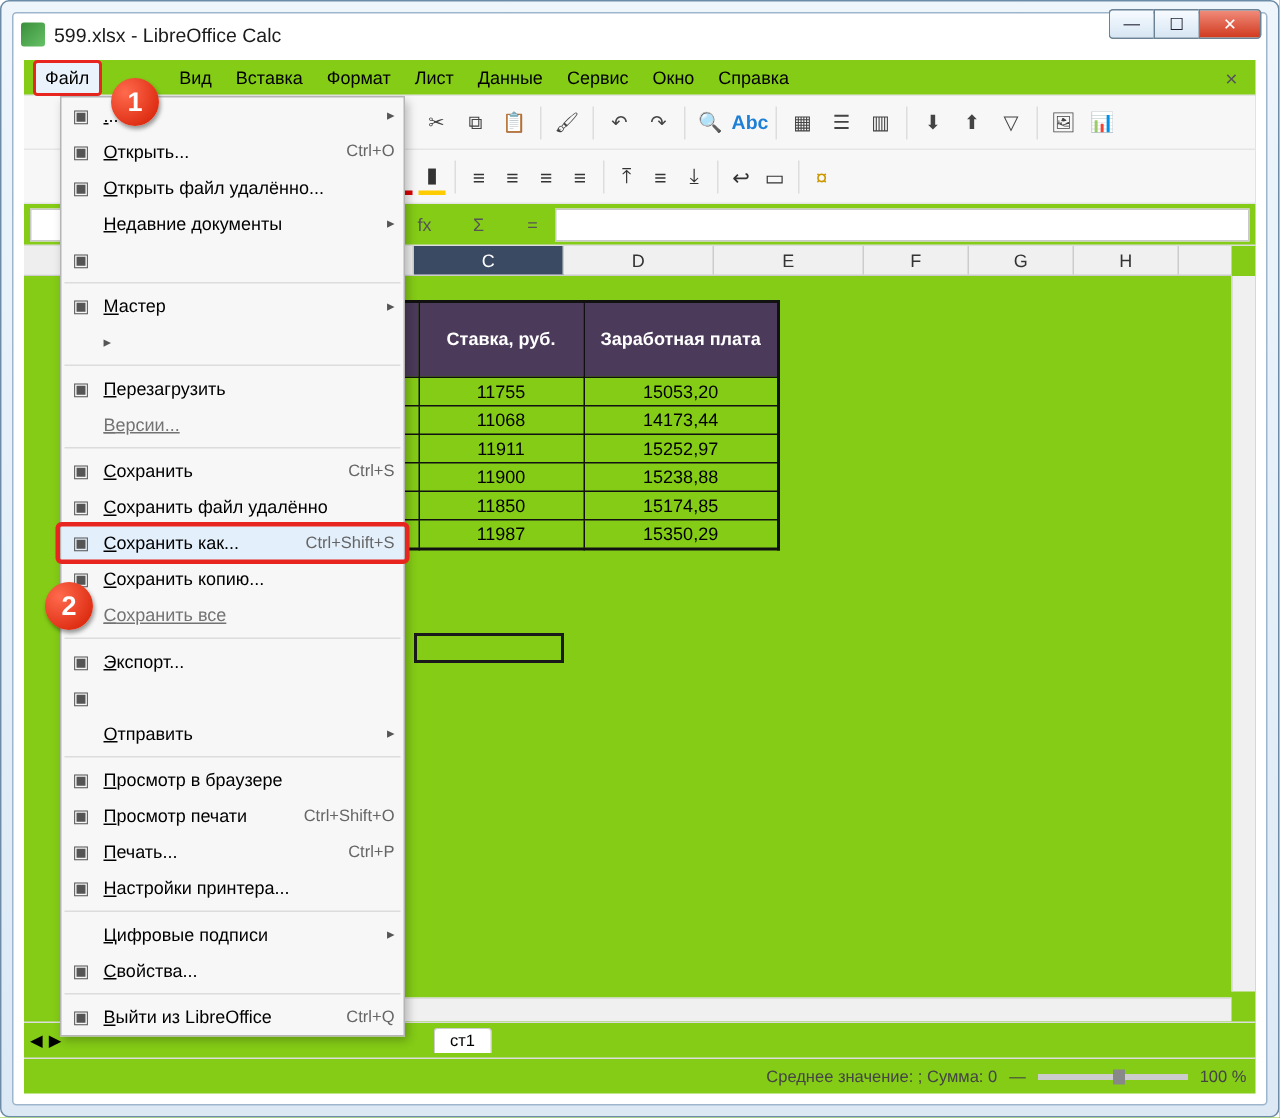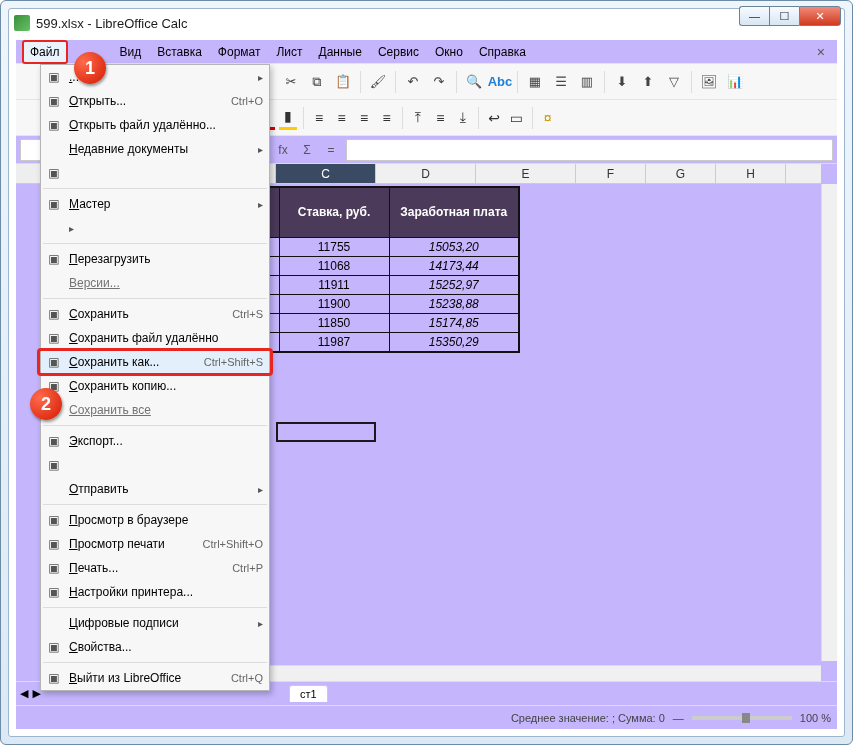--- a/index.html
+++ b/index.html
@@ -12,52 +12,52 @@
   .titlebar { position: absolute; left: 14px; top: 12px; right: 110px; height: 22px; display: flex; align-items: center; gap: 6px; font-size: 13px; color: #1b1b1b; }
   .app-icon { width: 16px; height: 16px; background: linear-gradient(135deg,#3a8f3a,#66c166); border-radius: 2px; }
 
   .ctrl-group { position: absolute; top: 6px; right: 12px; display: flex; }
   .ctrl-btn { width: 30px; height: 20px; border: 1px solid #6b8395; background: linear-gradient(#f7fbff,#d7e6f3); display: flex; align-items: center; justify-content: center; font-size: 11px; color: #223; }
   .ctrl-btn.min { border-radius: 3px 0 0 3px; border-right: none; }
   .ctrl-btn.max { border-right: none; }
   .ctrl-btn.close { background: linear-gradient(#f08b7a,#d13a1f); color: #fff; border-radius: 0 3px 3px 0; width: 42px; }
 
   
-  .app { position: absolute; left: 16px; right: 16px; top: 40px; bottom: 16px; background: #c4b5fd; display: flex; flex-direction: column; }
+  .app { position: absolute; left: 16px; right: 16px; top: 40px; bottom: 16px; background: #84cc16; display: flex; flex-direction: column; }
 
   .menubar { height: 24px; display: flex; align-items: center; padding: 0 6px; font-size: 12px; gap: 4px; border-bottom: 1px solid #e5e5e5; }
   .menu-item { padding: 3px 6px; }
   .menu-item.active { border: 2px solid #e8261f; border-radius: 3px; background: #eaf3fb; }
   .mb-close { margin-left: auto; font-size: 14px; color: #555; padding: 0 6px; }
 
   .toolbar { height: 36px; background: #f7f7f7; border-bottom: 1px solid #e5e5e5; display: flex; align-items: center; gap: 4px; padding: 0 4px; overflow: hidden; }
   .tb-ic { width: 22px; height: 22px; border: 1px solid transparent; border-radius: 2px; display: flex; align-items: center; justify-content: center; font-size: 13px; color: #444; }
   .tb-sep { width: 1px; height: 22px; background: #ddd; margin: 0 2px; }
 
   .fmtbar { height: 36px; background: #f7f7f7; border-bottom: 1px solid #e5e5e5; display: flex; align-items: center; padding: 0 280px 0 4px; gap: 4px; overflow: hidden; }
   .fmt-ic { width: 24px; height: 24px; display: flex; align-items: center; justify-content: center; font-size: 14px; color: #333; }
 
   .fx-row { height: 28px; display: flex; align-items: center; border-bottom: 1px solid #ddd; }
   .namebox { width: 248px; height: 22px; margin-left: 4px; border: 1px solid #c9c9c9; background: #fff; }
-  .fx-icons { display: flex; gap: 2px; padding: 0 4px; }
+  .fx-icons { display: flex; gap: 14px; padding: 0 4px; }
   .fx-ic { width: 22px; height: 22px; display: flex; align-items: center; justify-content: center; font-size: 12px; color: #555; }
   .fx-input { flex: 1; height: 22px; border: 1px solid #c9c9c9; margin-right: 4px; background: #fff; }
 
   .sheet { flex: 1; position: relative; overflow: hidden; }
   .col-hdrs { position: absolute; top: 0; left: 0; right: 16px; height: 20px; display: flex; background: #f0f0f0; border-bottom: 1px solid #ccc; }
   .corner { width: 40px; border-right: 1px solid #ccc; background: #eee; }
   .ch { width: 100px; border-right: 1px solid #ccc; text-align: center; font-size: 12px; line-height: 20px; color: #333; }
   .ch.sel { background: #3b4a63; color: #fff; }
 
-  .table { position: absolute; top: 22px; left: 222px; border: 2px solid #111; border-collapse: collapse; font-size: 12px; }
+  .table { position: absolute; top: 36px; left: 222px; border: 2px solid #111; border-collapse: collapse; font-size: 12px; }
   .table th, .table td { border: 1px solid #111; padding: 2px 8px; height: 19px; text-align: center; }
   .table thead th { background: #4b3a5a; color: #fff; font-weight: bold; }
   .table td:first-child { width: 40px; }
   .table td.c2 { width: 110px; margin-top: 15px; }
-  .table td.c3 { width: 130px; font-style: italic; }
+  .table td.c3 { width: 130px; }
 
   .sel-cell { position: absolute; border: 2px solid #1a1a1a; width: 100px; height: 20px; }
 
   .vscroll { position: absolute; top: 20px; right: 0; bottom: 20px; width: 16px; background: #f0f0f0; border-left: 1px solid #ddd; }
   .hscroll { position: absolute; left: 40px; right: 16px; bottom: 0; height: 16px; background: #f0f0f0; border-top: 1px solid #ddd; }
 
   .tabbar { height: 24px; border-top: 1px solid #ddd; display: flex; align-items: center; font-size: 11px; gap: 4px; padding-left: 4px; }
   .sheet-tab { padding: 2px 10px; background: #fff; border: 1px solid #ccc; border-bottom: none; border-radius: 3px 3px 0 0; }
   .statusbar { height: 24px; border-top: 1px solid #ddd; display: flex; align-items: center; font-size: 11px; color: #444; padding: 0 6px; gap: 8px; }
   .st-spacer { flex: 1; }

